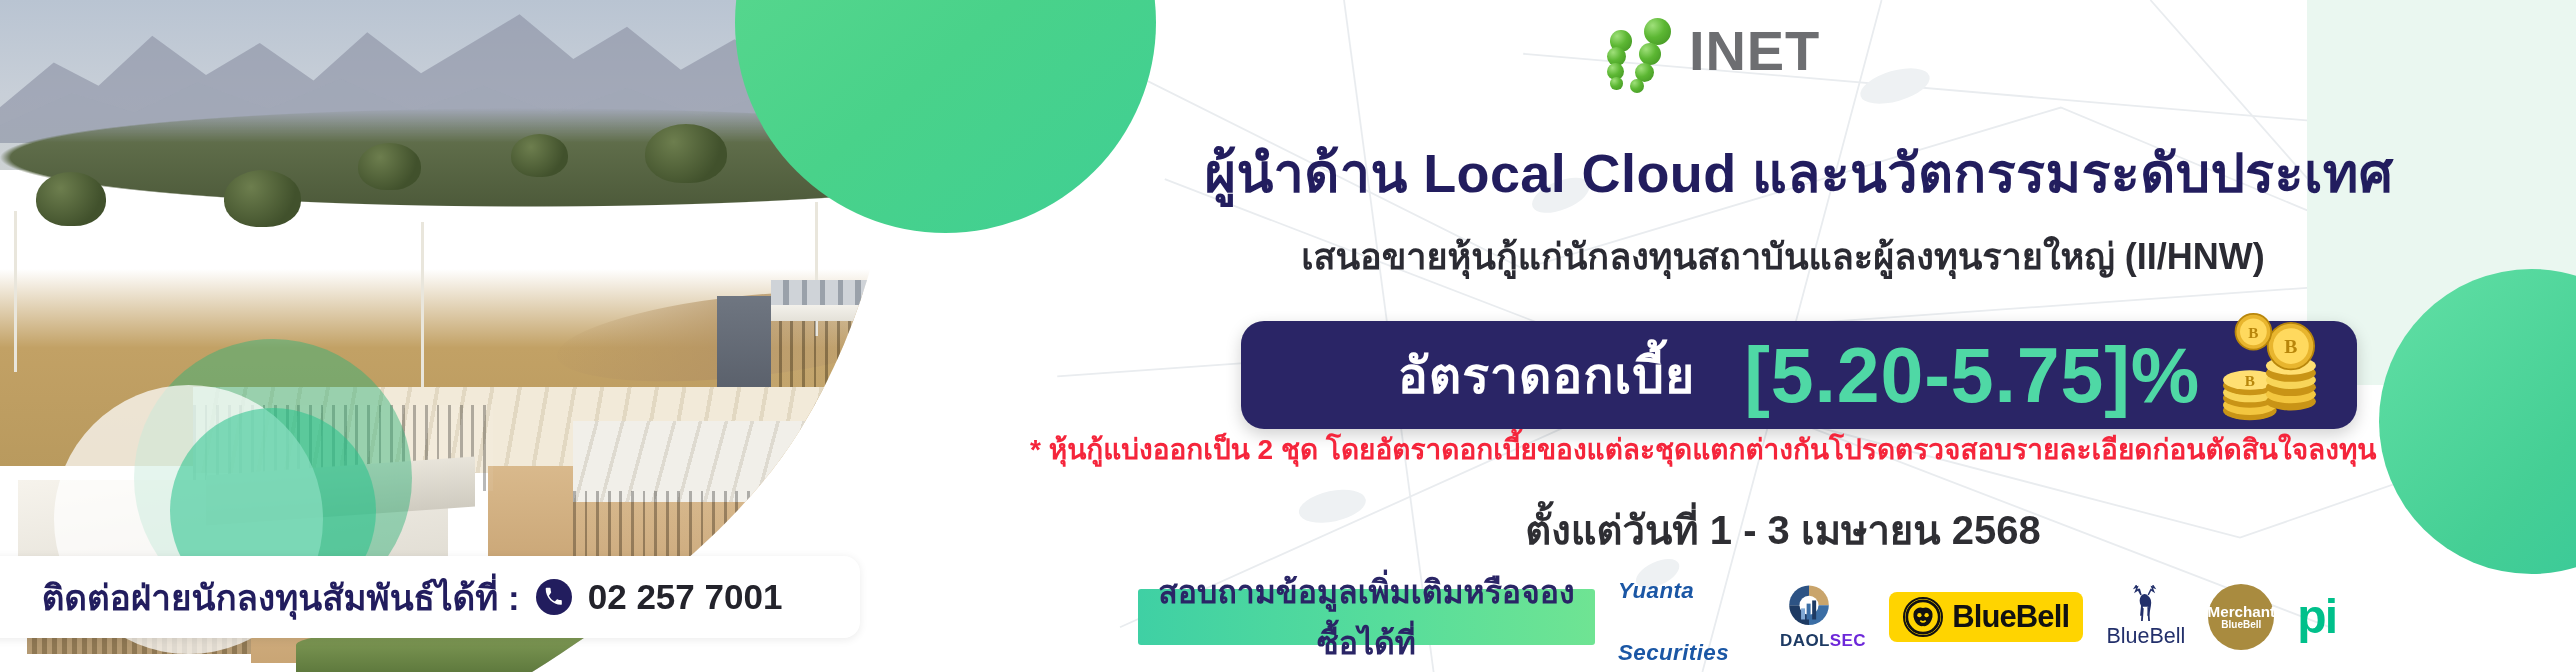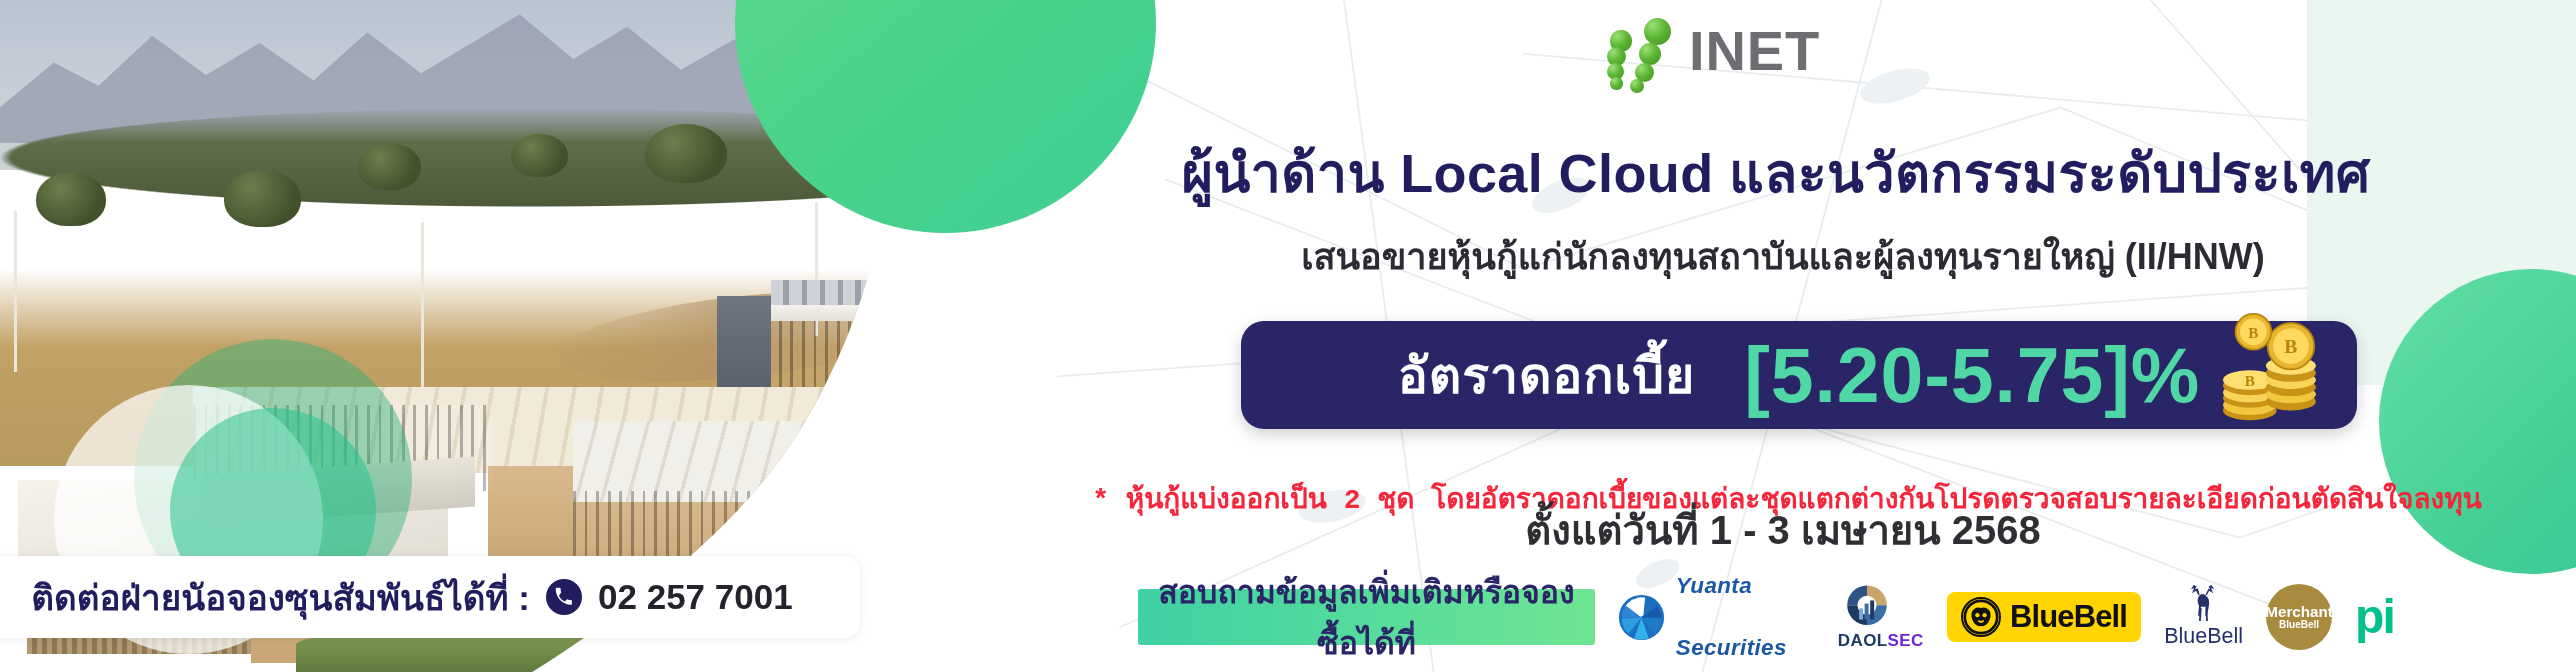--- a/index.html
+++ b/index.html
@@ -93,21 +93,21 @@
   .dot{position:absolute;border-radius:50%;
        background:radial-gradient(circle at 32% 28%,#9fe07a 0%,#5cb733 45%,#3f8f21 100%);}
   .logo-text{
     position:absolute;left:86px;top:7.2px;
     font-size:56px;font-weight:700;letter-spacing:0.9px;color:#6d6e71;
     font-family:"Liberation Sans",sans-serif;line-height:56px;
   }
 
   
   .headline{
-    position:absolute;left:29px;top:143px;width:1434px;
+    position:absolute;left:52px;top:143px;width:1434px;
     text-align:center;
     font-size:54px;font-weight:700;color:#221d5e;
     letter-spacing:0.4px;line-height:1.12;
     font-family:"Liberation Sans",sans-serif;
     white-space:nowrap;
   }
   .subhead{
     position:absolute;left:36px;top:235px;width:1434px;
     text-align:center;
     font-size:36px;font-weight:700;color:#2b2b33;
@@ -122,25 +122,24 @@
     background:#2a2566;border-radius:23px;
     display:flex;align-items:center;justify-content:center;gap:25px;
     box-shadow:0 5.4px 16px rgba(0,0,0,.18);
   }
   .rate-label{font-size:50px;font-weight:700;color:#ffffff;letter-spacing:0.9px;}
   .rate-value{font-size:77px;font-weight:700;color:#4fd8a5;letter-spacing:0.9px;line-height:77px;margin-left:24px;}
   .coins{position:absolute;right:25px;top:-16px;width:134px;height:134px;}
 
   
   .disclaimer{
-    position:absolute;left:0px;top:476px;width:1514px;
-    text-align:center;
+    position:absolute;left:0px;top:427px;width:1514px;
     font-size:28px;font-weight:600;color:#f5253b;
     white-space:nowrap;
-    font-family:Liberation Mono, monospace;
+    font-family:Liberation Sans, sans-serif;
   }
   
   .dateline{
     position:absolute;left:36px;top:498px;width:1434px;
     text-align:center;font-size:40px;font-weight:700;color:#2e2e33;
     white-space:nowrap;
   }
 
   
   .cta-row{position:absolute;left:108px;top:581px;width:1434px;height:72px;
@@ -149,21 +148,21 @@
     width:457px;height:56px;border-radius:3px;
     background:linear-gradient(90deg,#3fd0a4 0%,#57dd9b 55%,#6fe493 100%);
     display:flex;align-items:center;justify-content:center;
     color:#2a2566;font-size:32px;font-weight:600;
     border:none;cursor:pointer;
   }
 
   .logo-slot{display:flex;align-items:center;justify-content:center;height:68px;}
 
   
-  .yuanta{display:flex;align-items:center;gap:10.8px;}
+  .yuanta{display:flex;align-items:center;gap:10.8px;flex-direction:column;}
   .yuanta-mark{width:47px;height:47px;position:relative;}
   .yuanta-txt{line-height:1.0;color:#1b57a5;font-style:italic;font-weight:700;}
   .yuanta-txt .l1{font-size:22.4px;display:block;letter-spacing:0.4px;}
   .yuanta-txt .l2{font-size:22.4px;display:block;letter-spacing:0.4px;margin-top:40px;}
 
   
   .daol{display:flex;flex-direction:column;align-items:center;gap:3.6px;}
   .daol-mark{width:50px;height:50px;position:relative;}
   .daol-txt{font-size:17px;font-weight:700;color:#1d3a63;letter-spacing:0.4px;}
   .daol-txt span{color:#6d28d9;font-weight:600;}
@@ -431,21 +430,21 @@
       </div>
 
       <div class="logo-slot">
         <span class="pi-logo">pi</span>
       </div>
 
     </div>
   </div>
 
   <div class="contact-pill">
-    <span class="contact-text">ติดต่อฝ่ายนัอจองซุนสัมพันธ์ได้ที่ :</span>
+    <span class="contact-text">ติดต่อฝ่ายนักลงทุนสัมพันธ์ได้ที่ :</span>
     <span class="phone-badge">
       <svg width="21.5" height="21.5" viewBox="0 0 24 24" fill="#ffffff">
         <path d="M6.6,10.8c1.4,2.8,3.8,5.1,6.6,6.6l2.2-2.2c0.3-0.3,0.7-0.4,1-0.2c1.1,0.4,2.4,0.6,3.6,0.6
                  c0.6,0,1,0.4,1,1V20c0,0.6-0.4,1-1,1C11.1,21,3,12.9,3,3c0-0.6,0.4-1,1-1h3.5c0.6,0,1,0.4,1,1
                  c0,1.3,0.2,2.5,0.6,3.6c0.1,0.3,0,0.7-0.2,1L6.6,10.8z"></path>
       </svg>
     </span>
     <span class="phone-num">02 257 7001</span>
   </div>
 

